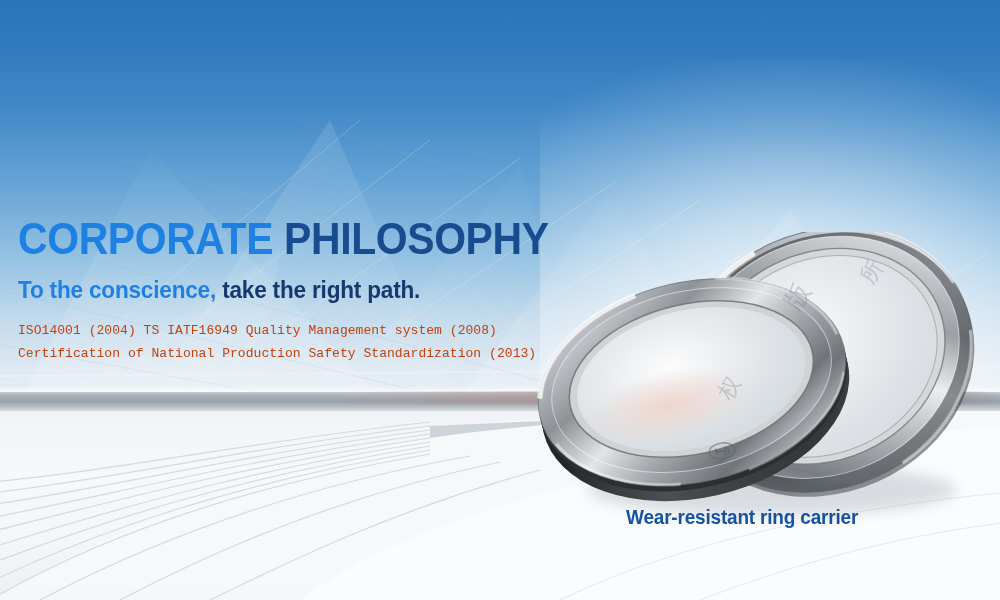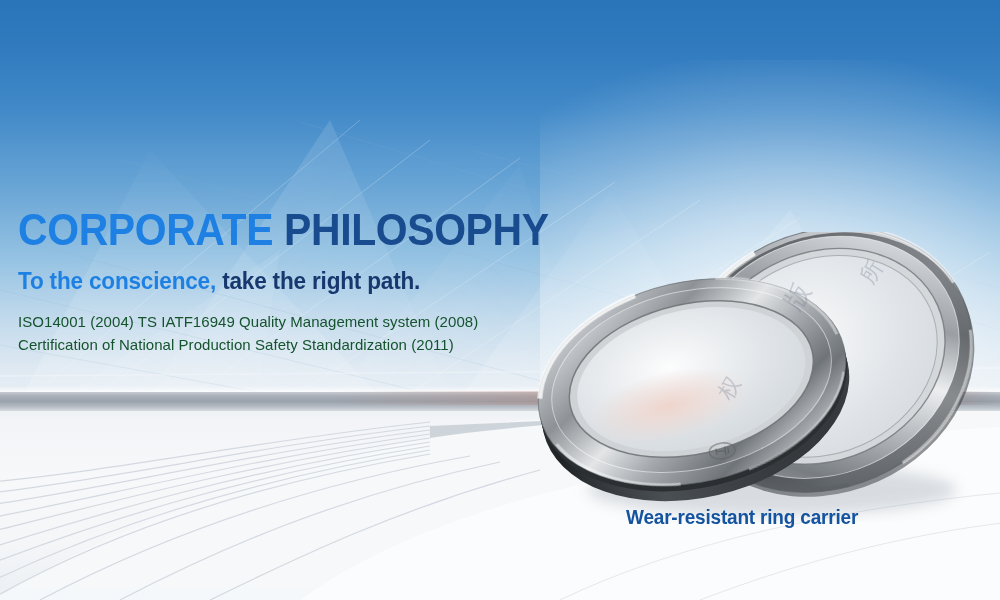--- a/index.html
+++ b/index.html
@@ -94,21 +94,21 @@
         rgba(186,132,120,0.45) 42%,
         rgba(150,95,88,0.55) 66%,
         rgba(120,80,78,0.35) 86%,
         rgba(120,80,78,0) 100%);
   }
 
   
   .text-block {
     position: absolute;
     left: 18px;
-    top: 205px;
+    top: 214px;
     width: 620px;
   }
   .headline {
     margin: 0;
     font-size: 44px;
     line-height: 50px;
     font-weight: bold;
     letter-spacing: -0.4px;
     transform: scaleX(0.93);
     transform-origin: left center;
@@ -127,25 +127,26 @@
     transform-origin: left center;
     white-space: nowrap;
   }
   .subline .sl-a { color: #1d80e2; }
   .subline .sl-b { color: #17386e; }
 
   .certs {
     margin-top: 16px;
   }
   .cert-line {
-    font-size: 15px;
+    font-size: 13px;
     line-height: 22.5px;
-    color: #14532d;
+    color: #c2410c;
     white-space: nowrap;
     letter-spacing: 0.05px;
+    font-family: Liberation Mono, monospace;
   }
 
   
   .product-caption {
     position: absolute;
     left: 626px;
     top: 506px;
     font-size: 20px;
     font-weight: bold;
     letter-spacing: -0.2px;
@@ -365,19 +366,19 @@
   <div class="watermark wm3">所</div>
 
   <div class="text-block">
 
     <h1 class="headline"><span class="hl-a">CORPORATE</span><span> </span><span class="hl-b">PHILOSOPHY</span></h1>
 
     <h2 class="subline"><span class="sl-a">To the conscience,</span><span> </span><span class="sl-b">take the right path.</span></h2>
 
     <div class="certs">
       <div class="cert-line">ISO14001 (2004)  TS IATF16949 Quality Management system (2008)</div>
-      <div class="cert-line">Certification of National Production Safety Standardization (2011)</div>
+      <div class="cert-line">Certification of National Production Safety Standardization (2013)</div>
     </div>
   </div>
 
   <div class="product-caption">Wear-resistant ring carrier</div>
 
 </div>
 
 </body></html>

